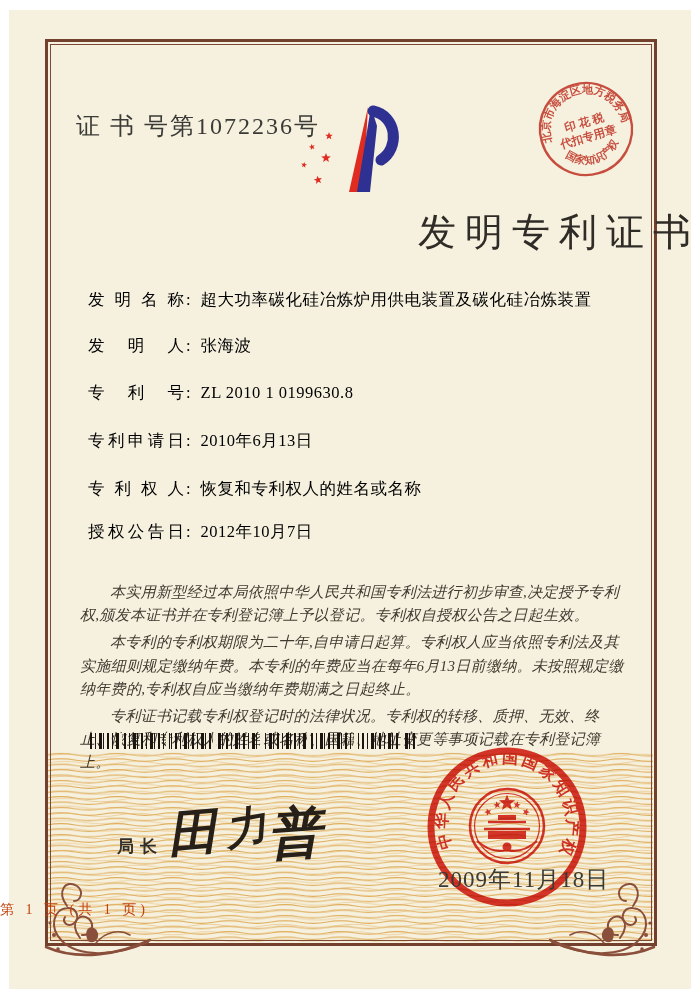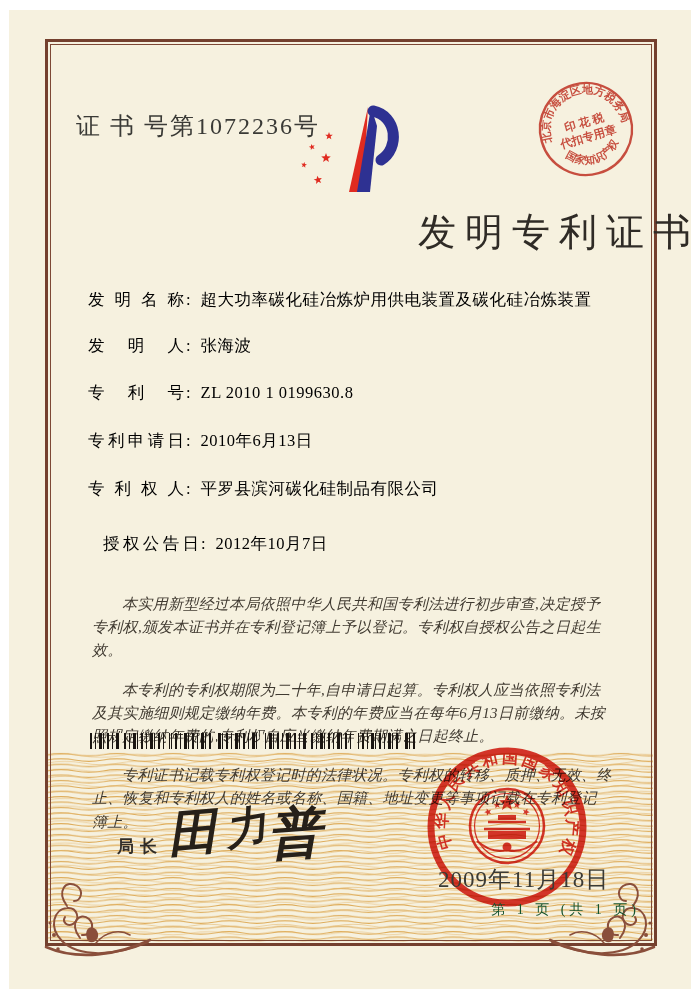--- a/index.html
+++ b/index.html
@@ -16,35 +16,35 @@
   .logo{position:absolute;left:293px;top:100px;}
   .title{position:absolute;left:0;top:207px;width:700px;text-align:right;
          font-size:38px;font-weight:normal;letter-spacing:9px;color:#2f2b26;}
   .fields{position:absolute;left:0;top:0;width:700px;}
   .field-row{position:absolute;left:88px;font-size:16.5px;color:#000000;white-space:nowrap;}
   .field-label{display:inline-block;width:96px;text-align:justify;text-align-last:justify;}
   .field-colon{display:inline-block;margin:0 2px 0 2px;}
   .field-value{margin-left:8px;letter-spacing:.5px;}
   .body-text{position:absolute;left:76px;top:577px;width:552px;font-size:15px;
              line-height:23.2px;font-style:italic;color:#403a31;}
-  .body-text p{margin:16px;text-indent:2em;letter-spacing:.3px;}
+  .body-text p{margin:4px;text-indent:2em;letter-spacing:.3px;}
   .barcode{position:absolute;left:90px;top:733px;width:325px;height:16px;
     background-image:
       repeating-linear-gradient(90deg,transparent 0 29px,#f3ecd7 29px 32px,transparent 32px 47px),
       repeating-linear-gradient(90deg,#1a1511 0 2px,transparent 2px 5px,#1a1511 5px 6px,
         transparent 6px 9px,#1a1511 9px 12px,transparent 12px 13px,#1a1511 13px 14px,transparent 14px 17px);}
   .director{position:absolute;left:117px;top:835px;font-size:17px;font-weight:bold;
             letter-spacing:6px;color:#312d28;font-family:"Liberation Sans","DejaVu Sans",sans-serif;text-align:right;}
   .signature{position:absolute;left:160px;top:782px;}
   .seal{position:absolute;left:422px;top:742px;mix-blend-mode:multiply;}
   .seal-date{position:absolute;left:438px;top:864px;font-size:23px;color:#3a3a35;
              letter-spacing:1px;z-index:6;}
   .tax-stamp{position:absolute;left:532px;top:75px;opacity:.9;}
-  .footer{position:absolute;left:0;top:901px;width:640px;text-align:right;
-          font-size:14px;letter-spacing:4px;color:#14532d;}
+  .footer{position:absolute;left:0;top:901px;width:640px;text-align:left;
+          font-size:14px;letter-spacing:4px;color:#c2410c;}
   .flourish{position:absolute;width:118px;height:118px;}
   .flourish.left{left:36px;top:843px;}
   .flourish.right{left:546px;top:843px;transform:scaleX(-1);}
   svg text{font-family:"Liberation Serif","DejaVu Serif",serif;}
 </style>
 </head>
 <body>
 
 <div class="page">
   <div class="paper"></div>
@@ -132,22 +132,22 @@
     </g>
   </svg>
 
   <div class="title">发明专利证书</div>
 
   <div class="fields" id="fields">
       <div class="field-row" style="top: 289px;"><span class="field-label">发明名称</span><span class="field-colon">:</span><span class="field-value">超大功率碳化硅冶炼炉用供电装置及碳化硅冶炼装置</span></div>
       <div class="field-row" style="top: 335px;"><span class="field-label">发明人</span><span class="field-colon">:</span><span class="field-value">张海波</span></div>
       <div class="field-row" style="top: 382px;"><span class="field-label">专利号</span><span class="field-colon">:</span><span class="field-value">ZL 2010 1 0199630.8</span></div>
       <div class="field-row" style="top: 430px;"><span class="field-label">专利申请日</span><span class="field-colon">:</span><span class="field-value">2010年6月13日</span></div>
-      <div class="field-row" style="top: 478px;"><span class="field-label">专利权人</span><span class="field-colon">:</span><span class="field-value">平罗县滨河碳化硅制品有限公司</span></div>
-      <div class="field-row" style="top: 533px; margin-left: 15px;"><span class="field-label">授权公告日</span><span class="field-colon">:</span><span class="field-value">2012年10月7日</span></div>
+      <div class="field-row" style="top: 478px;"><span class="field-label">专利权人</span><span class="field-colon">:</span><span class="field-value">恢复和专利权人的姓名或名称</span></div>
+      <div class="field-row" style="top: 521px;"><span class="field-label">授权公告日</span><span class="field-colon">:</span><span class="field-value">2012年10月7日</span></div>
     </div>
 
   <div class="body-text" id="paragraphs">
       <p>本实用新型经过本局依照中华人民共和国专利法进行初步审查,决定授予专利权,颁发本证书并在专利登记簿上予以登记。专利权自授权公告之日起生效。</p>
       <p>本专利的专利权期限为二十年,自申请日起算。专利权人应当依照专利法及其实施细则规定缴纳年费。本专利的年费应当在每年6月13日前缴纳。未按照规定缴纳年费的,专利权自应当缴纳年费期满之日起终止。</p>
       <p>专利证书记载专利权登记时的法律状况。专利权的转移、质押、无效、终止、恢复和专利权人的姓名或名称、国籍、地址变更等事项记载在专利登记簿上。</p>
     </div>
 
   <div class="barcode"></div>
 

